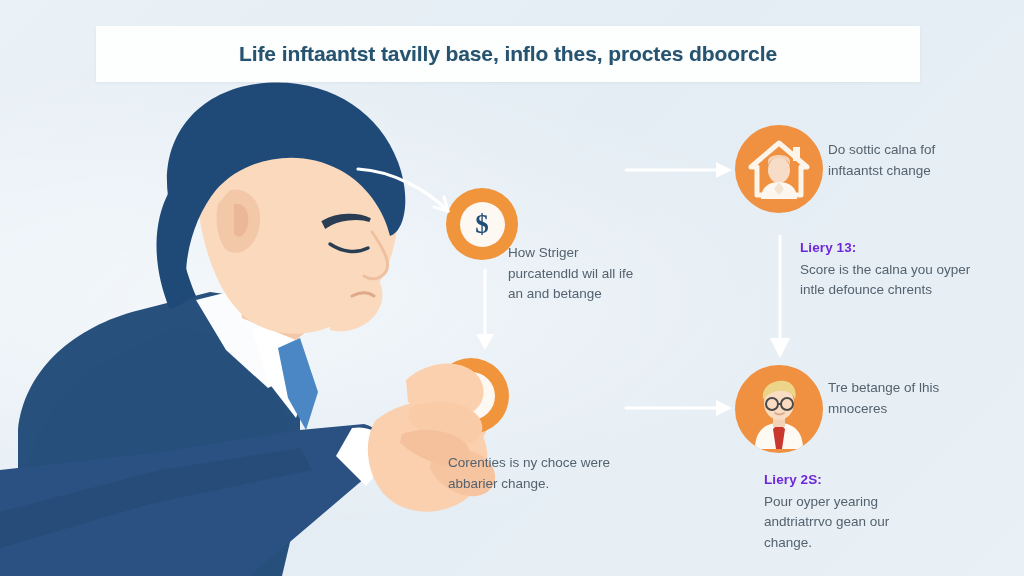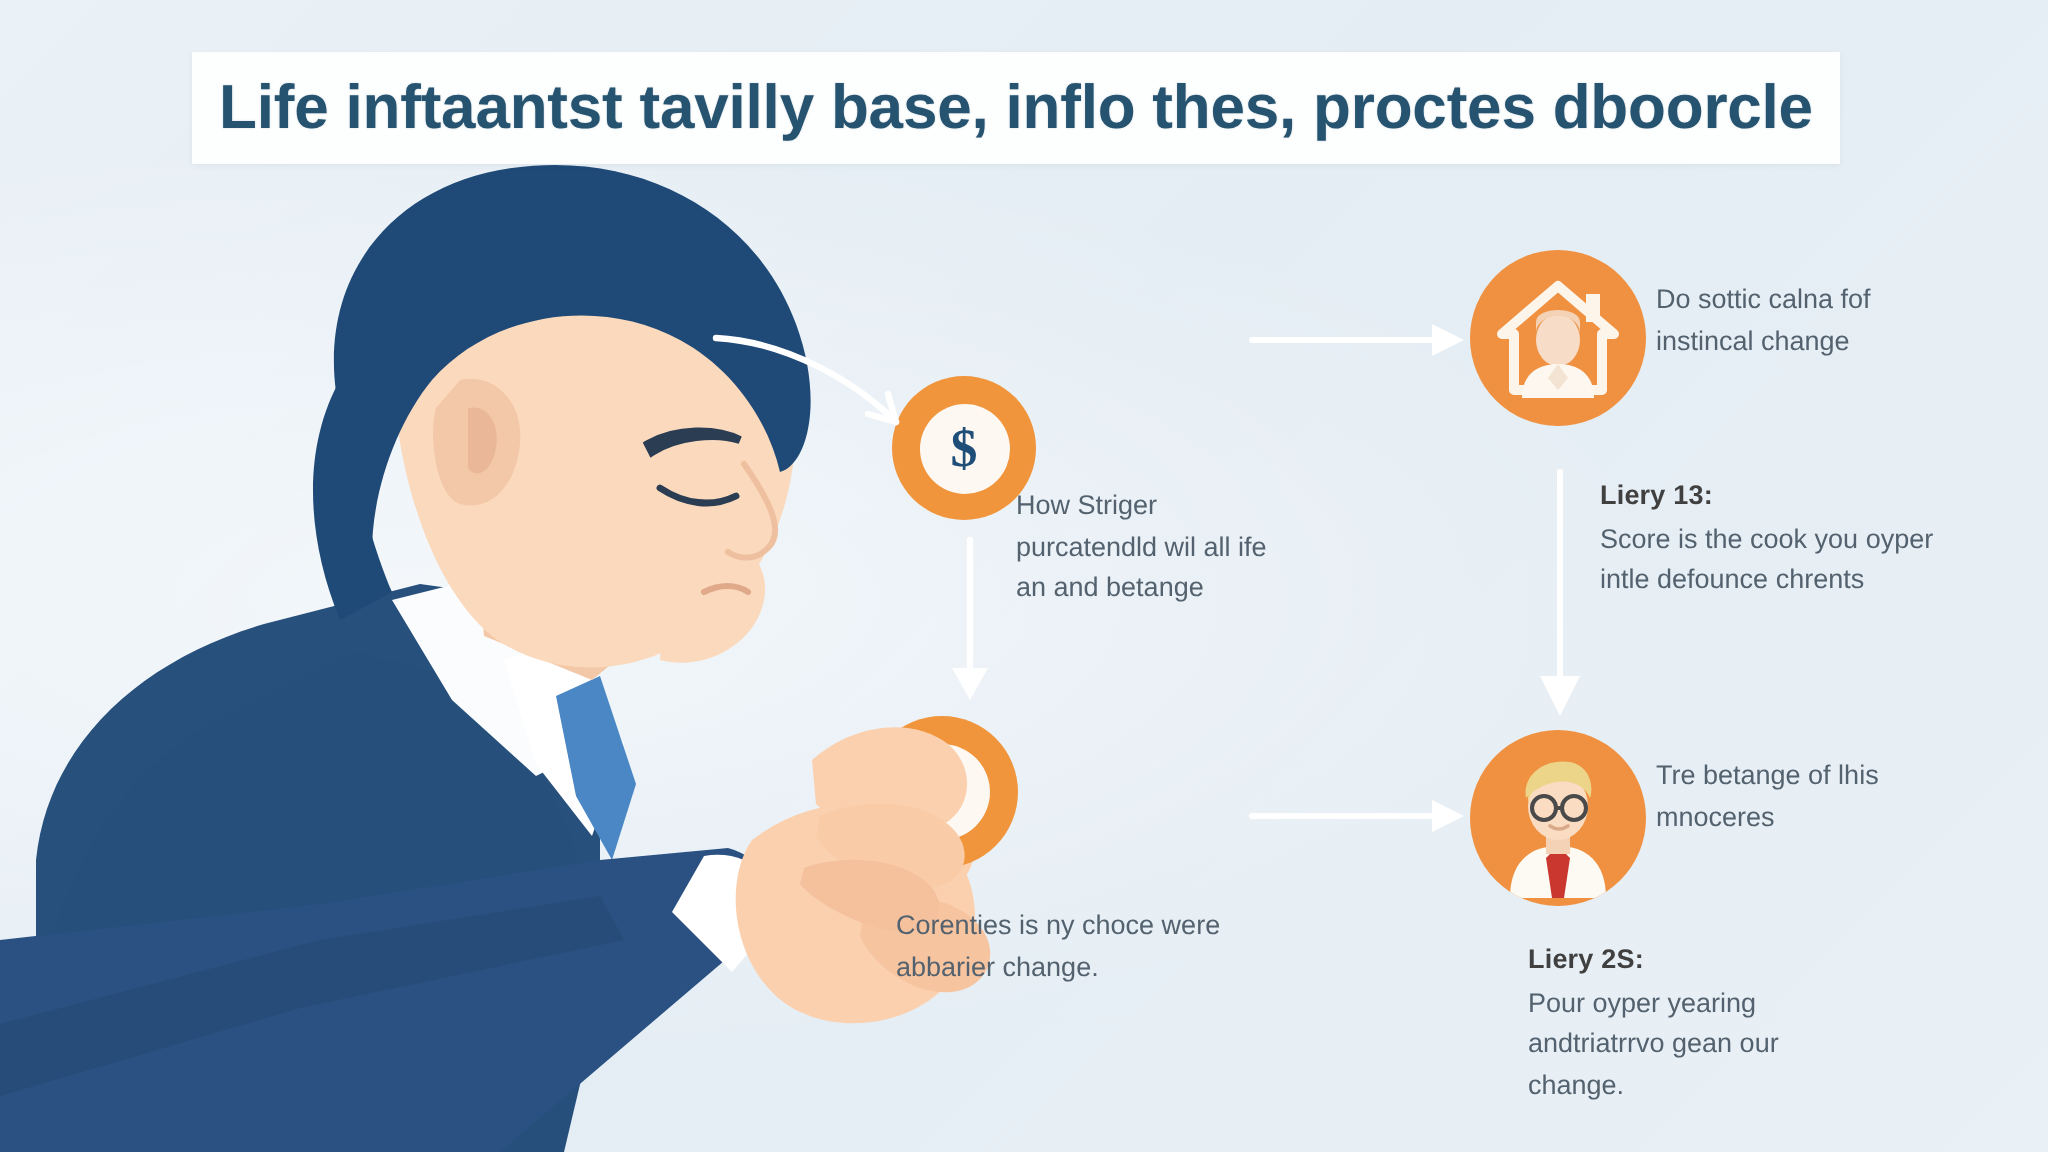--- a/index.html
+++ b/index.html
@@ -36,21 +36,21 @@
     width: 824px;
     height: 56px;
     background: #fdfefe;
     display: flex;
     align-items: center;
     justify-content: center;
     box-shadow: 0 1px 3px rgba(30,60,90,0.06);
   }
   .title-text {
     color: #26536f;
-    font-size: 31px;
+    font-size: 21px;
     font-weight: bold;
     letter-spacing: -0.1px;
     white-space: nowrap;
     text-shadow: 0 0 1px rgba(38,83,111,0.25);
   }
 
   
   .man-layer { position: absolute; left: 0; top: 0; width: 1024px; height: 576px; }
 
   
@@ -98,21 +98,21 @@
   .arrow { position: absolute; }
 
   
   .text-block {
     position: absolute;
     color: #4b5a66;
     font-size: 13.5px;
     line-height: 1.52;
   }
   .text-block .lead {
-    color: #404040;
+    color: #6d28d9;
     font-weight: bold;
     display: block;
     margin-bottom: 1px;
     letter-spacing: 0.1px;
   }
   .text-block .body { display: block; color: #53626e; }
 
   #txt-coin-top  { left: 508px; top: 243px; width: 132px; }
   #txt-coin-bot  { left: 448px; top: 453px; width: 172px; }
   #txt-house     { left: 828px; top: 140px; width: 150px; }
@@ -281,26 +281,26 @@
 
   <div class="text-block blur-soft" id="txt-coin-bot">
     <span class="body">Corenties is ny choce were abbarier change.</span>
   </div>
 
   <div class="text-block blur-soft" id="txt-coin-top">
     <span class="body">How Striger purcatendld wil all ife an and betange</span>
   </div>
 
   <div class="text-block blur-soft" id="txt-house">
-    <span class="body">Do sottic calna fof instincal change</span>
+    <span class="body">Do sottic calna fof inftaantst change</span>
   </div>
 
   <div class="text-block blur-soft" id="txt-liery1">
     <span class="lead">Liery 13:</span>
-    <span class="body">Score is the cook you oyper intle defounce chrents</span>
+    <span class="body">Score is the calna you oyper intle defounce chrents</span>
   </div>
 
   <div class="text-block blur-soft" id="txt-person">
     <span class="body">Tre betange of lhis mnoceres</span>
   </div>
 
   <div class="text-block blur-soft" id="txt-liery2">
     <span class="lead">Liery 2S:</span>
     <span class="body">Pour oyper yearing andtriatrrvo gean our change.</span>
   </div>

